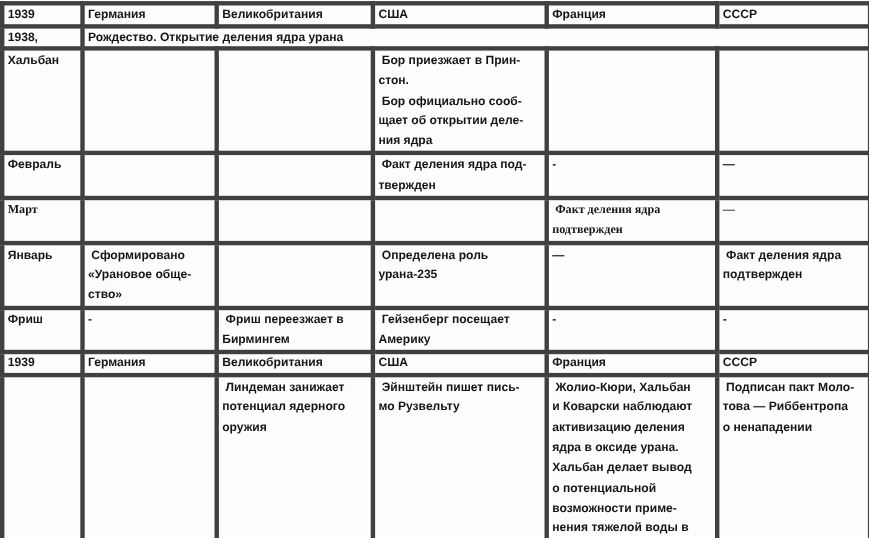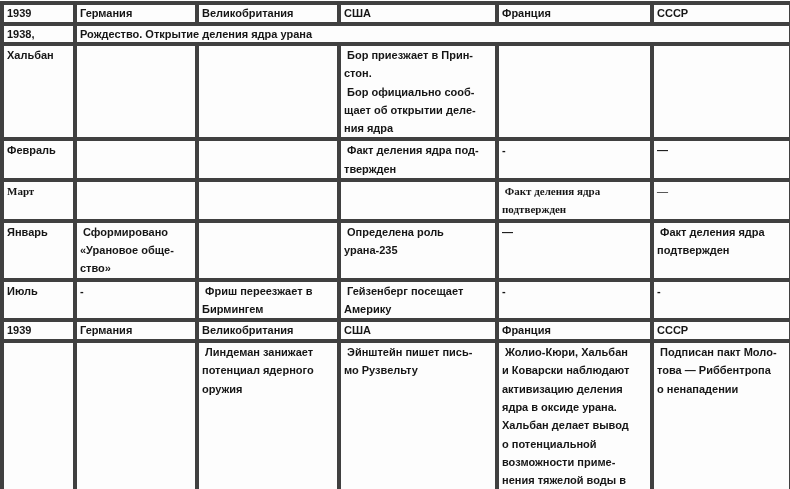--- a/index.html
+++ b/index.html
@@ -108,21 +108,21 @@
 ство»</td>
     <td></td>
     <td>&nbsp;Определена роль
 урана-235</td>
     <td>—</td>
     <td>&nbsp;Факт деления ядра
 подтвержден</td>
   </tr>
 
   <tr class="h-jul">
-    <td>Июль</td>
+    <td>Фриш</td>
     <td>-</td>
     <td>&nbsp;Фриш переезжает в
 Бирмингем</td>
     <td>&nbsp;Гейзенберг посещает
 Америку</td>
     <td>-</td>
     <td>-</td>
   </tr>
 
   <tr class="h-header">

